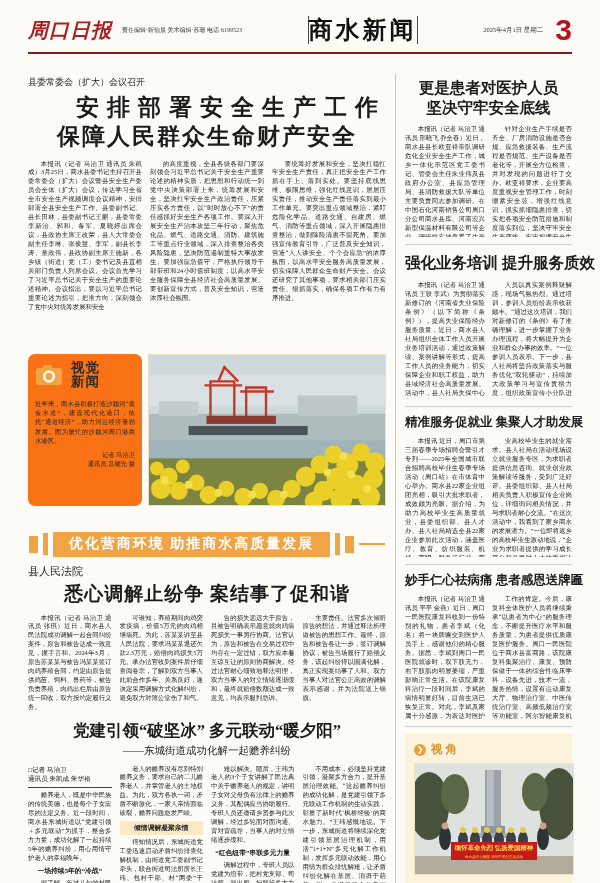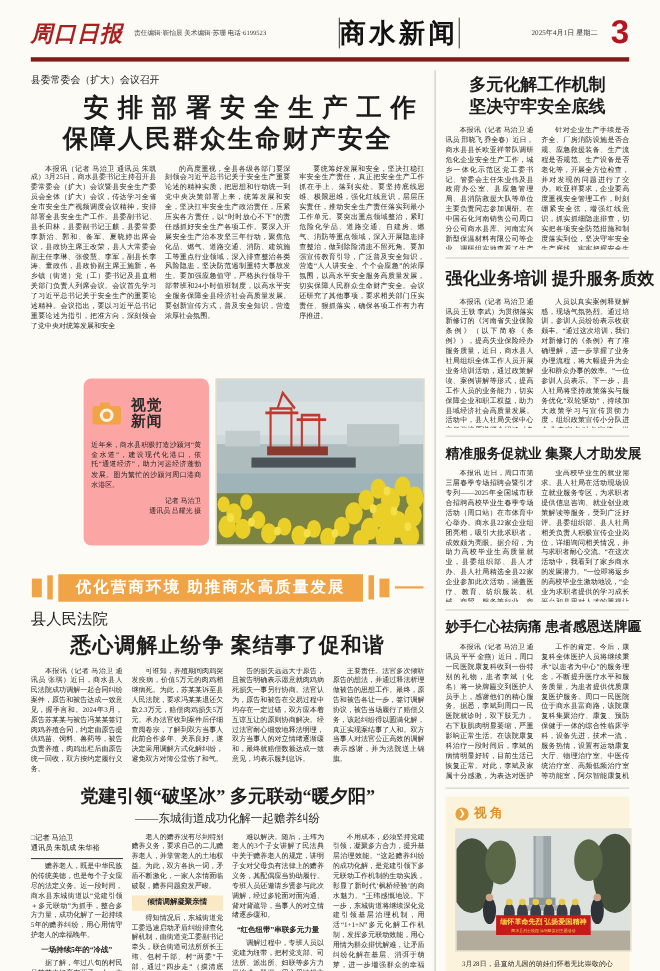--- a/index.html
+++ b/index.html
@@ -1,19 +1,19 @@
 <!DOCTYPE html>
 <html><head>
 <meta charset="utf-8">
 <style>
   html,body{margin:0;padding:0;background:#e8e6e0;}
   .page{width:600px;height:883px;background:#fcfbf6;margin:0 auto;position:relative;
         font-family:"Liberation Serif","DejaVu Serif",serif;color:#1c1c1c;overflow:hidden;box-sizing:border-box;}
   
-  .masthead{margin:8px 28px 0;height:44px;border-bottom:4px solid #7f1d1d;display:flex;align-items:center;}
+  .masthead{margin:8px 28px 12px;height:44px;border-bottom:2px solid #7f1d1d;display:flex;align-items:center;}
   .logo{font-size:20px;font-weight:bold;font-style:italic;color:#a8201f;letter-spacing:1px;white-space:nowrap;}
   .masthead-meta{font-size:6px;color:#3c3c3c;margin-left:10px;white-space:nowrap;}
   .section-wrap{display:flex;align-items:center;gap:0;margin:0 auto;}
   .vbar{width:1px;height:28px;background:#4a4a4a;}
   .section-title{font-size:24px;font-weight:bold;letter-spacing:3px;color:#111;white-space:nowrap;}
   .dateline{font-size:6.5px;color:#333;margin-right:12px;white-space:nowrap;}
   .page-num{font-size:30px;font-weight:bold;color:#b5131d;font-family:"Liberation Sans",sans-serif;line-height:1;}
   
   .content{display:flex;padding:8px 28px 0;gap:9px;}
   .left-region{width:358px;flex:0 0 358px;}
@@ -24,35 +24,35 @@
   .body-col p{margin:0 0 1px;text-indent:2em;}
   .cols{display:flex;gap:8px;}
   .cols .body-col{flex:1;min-width:0;}
   
   .kicker{font-size:9px;color:#222;margin:2px 0 5px;}
   .main-h1{font-size:23px;font-weight:bold;text-align:right;letter-spacing:8px;line-height:1.25;white-space:nowrap;}
   .main-h2{font-size:23px;font-weight:bold;text-align:center;letter-spacing:2px;line-height:1.25;margin-bottom:8px;white-space:nowrap;}
   .main-cols .body-col{height:186px;}
   
   .photo-row{display:flex;gap:6px;margin-top:8px;}
-  .visual-block{width:114px;flex:0 0 114px;background:#fca5a5;border-radius:7px;padding:18px 7px 5px;box-sizing:border-box;margin-left:48px;}
+  .visual-block{width:114px;flex:0 0 114px;background:#f97316;border-radius:7px;padding:7px 7px 5px;box-sizing:border-box;}
   .vn-head{display:flex;align-items:center;gap:6px;}
   .vn-label{font-size:13.5px;font-weight:bold;line-height:1.1;color:#2b2b2b;letter-spacing:1px;}
   .vn-caption{font-size:6.3px;line-height:1.45;text-align:justify;margin-top:9px;color:#222;}
   .vn-credit{font-size:6.3px;text-align:right;margin-top:5px;line-height:1.5;color:#222;}
   .port-photo{flex:1;height:150px;border:1px solid #e8dfc9;background:#cfd8da;}
   .port-photo svg{display:block;width:100%;height:100%;}
   
   .banner{margin:26px 0 4px;display:flex;align-items:center;justify-content:center;gap:5px;}
   .b-sq{width:9px;height:17px;background:#f0a445;}
   .b-bar{width:5px;height:22px;background:#f0a445;}
   .b-pill{background:#f0a445;color:#fff;font-size:14px;font-weight:bold;padding:3px 16px 4px;letter-spacing:2px;white-space:nowrap;}
   .b-line{width:26px;height:2px;background:#f0a445;}
   
-  .court-kicker{font-size:14px;margin:7px 0 2px;}
+  .court-kicker{font-size:11px;margin:7px 0 2px;}
   .court-h{font-size:19px;font-weight:bold;text-align:center;letter-spacing:1px;margin:2px 0 7px;white-space:nowrap;}
   .court-cols .body-col{height:97px;}
   
   .party-h{font-size:16.5px;font-weight:bold;text-align:center;margin:9px 0 2px;white-space:nowrap;}
   .party-sub{font-size:10.5px;text-align:center;margin:2px 0 7px;color:#222;}
   .party-cols .body-col{height:152px;}
   .byline{font-size:6.6px;line-height:1.5;text-indent:0;border-bottom:1px solid #444;padding-bottom:3px;margin-bottom:3px;}
   .subhead{font-size:6.8px;font-weight:bold;text-align:center;margin:3px 0;text-indent:0;}
   .subhead.box{background:#fbe9c6;padding:2px 0;}
   
@@ -251,21 +251,21 @@
         </div>
       </div>
     </div>
 
     <div class="divider-v"></div>
 
     <div class="right-region">
 
       <div class="r-story">
         <div class="r-h-2line">
-          <div>多元化解工作机制</div>
+          <div>更是患者对医护人员</div>
           <div>坚决守牢安全底线</div>
         </div>
         <div class="r-cols">
           <div class="body-col h112">
               <p>本报讯（记者 马治卫 通讯员 邢晓飞 乔全春）近日，商水县县长欧亚祥带队调研危化企业安全生产工作，城乡一体化示范区党工委书记、管委会主任朱业伟及县政府办公室、县应急管理局、县消防救援大队等单位主要负责同志参加调研。在中国石化河南销售公司周口分公司商水县库、河南宏兴新型保温材料有限公司等企业，调研组实地查看了生产现场，详细询问相关情况，并与企业负责人交流。</p>
             </div>
           <div class="body-col h112">
               <p>针对企业生产手续是否齐全、厂房消防设施是否合规、应急救援装备、生产流程是否规范、生产设备是否老化等，开展全方位检查，并对发现的问题进行了交办。欧亚祥要求，企业要高度重视安全管理工作，时刻绷紧安全弦，增强红线意识，抓实抓细隐患排查，切实把各项安全防范措施和制度落实到位，坚决守牢安全生产底线，牢牢把握安全生产主动权，确保人民群众生命财产安全。</p>
             </div>
         </div>

